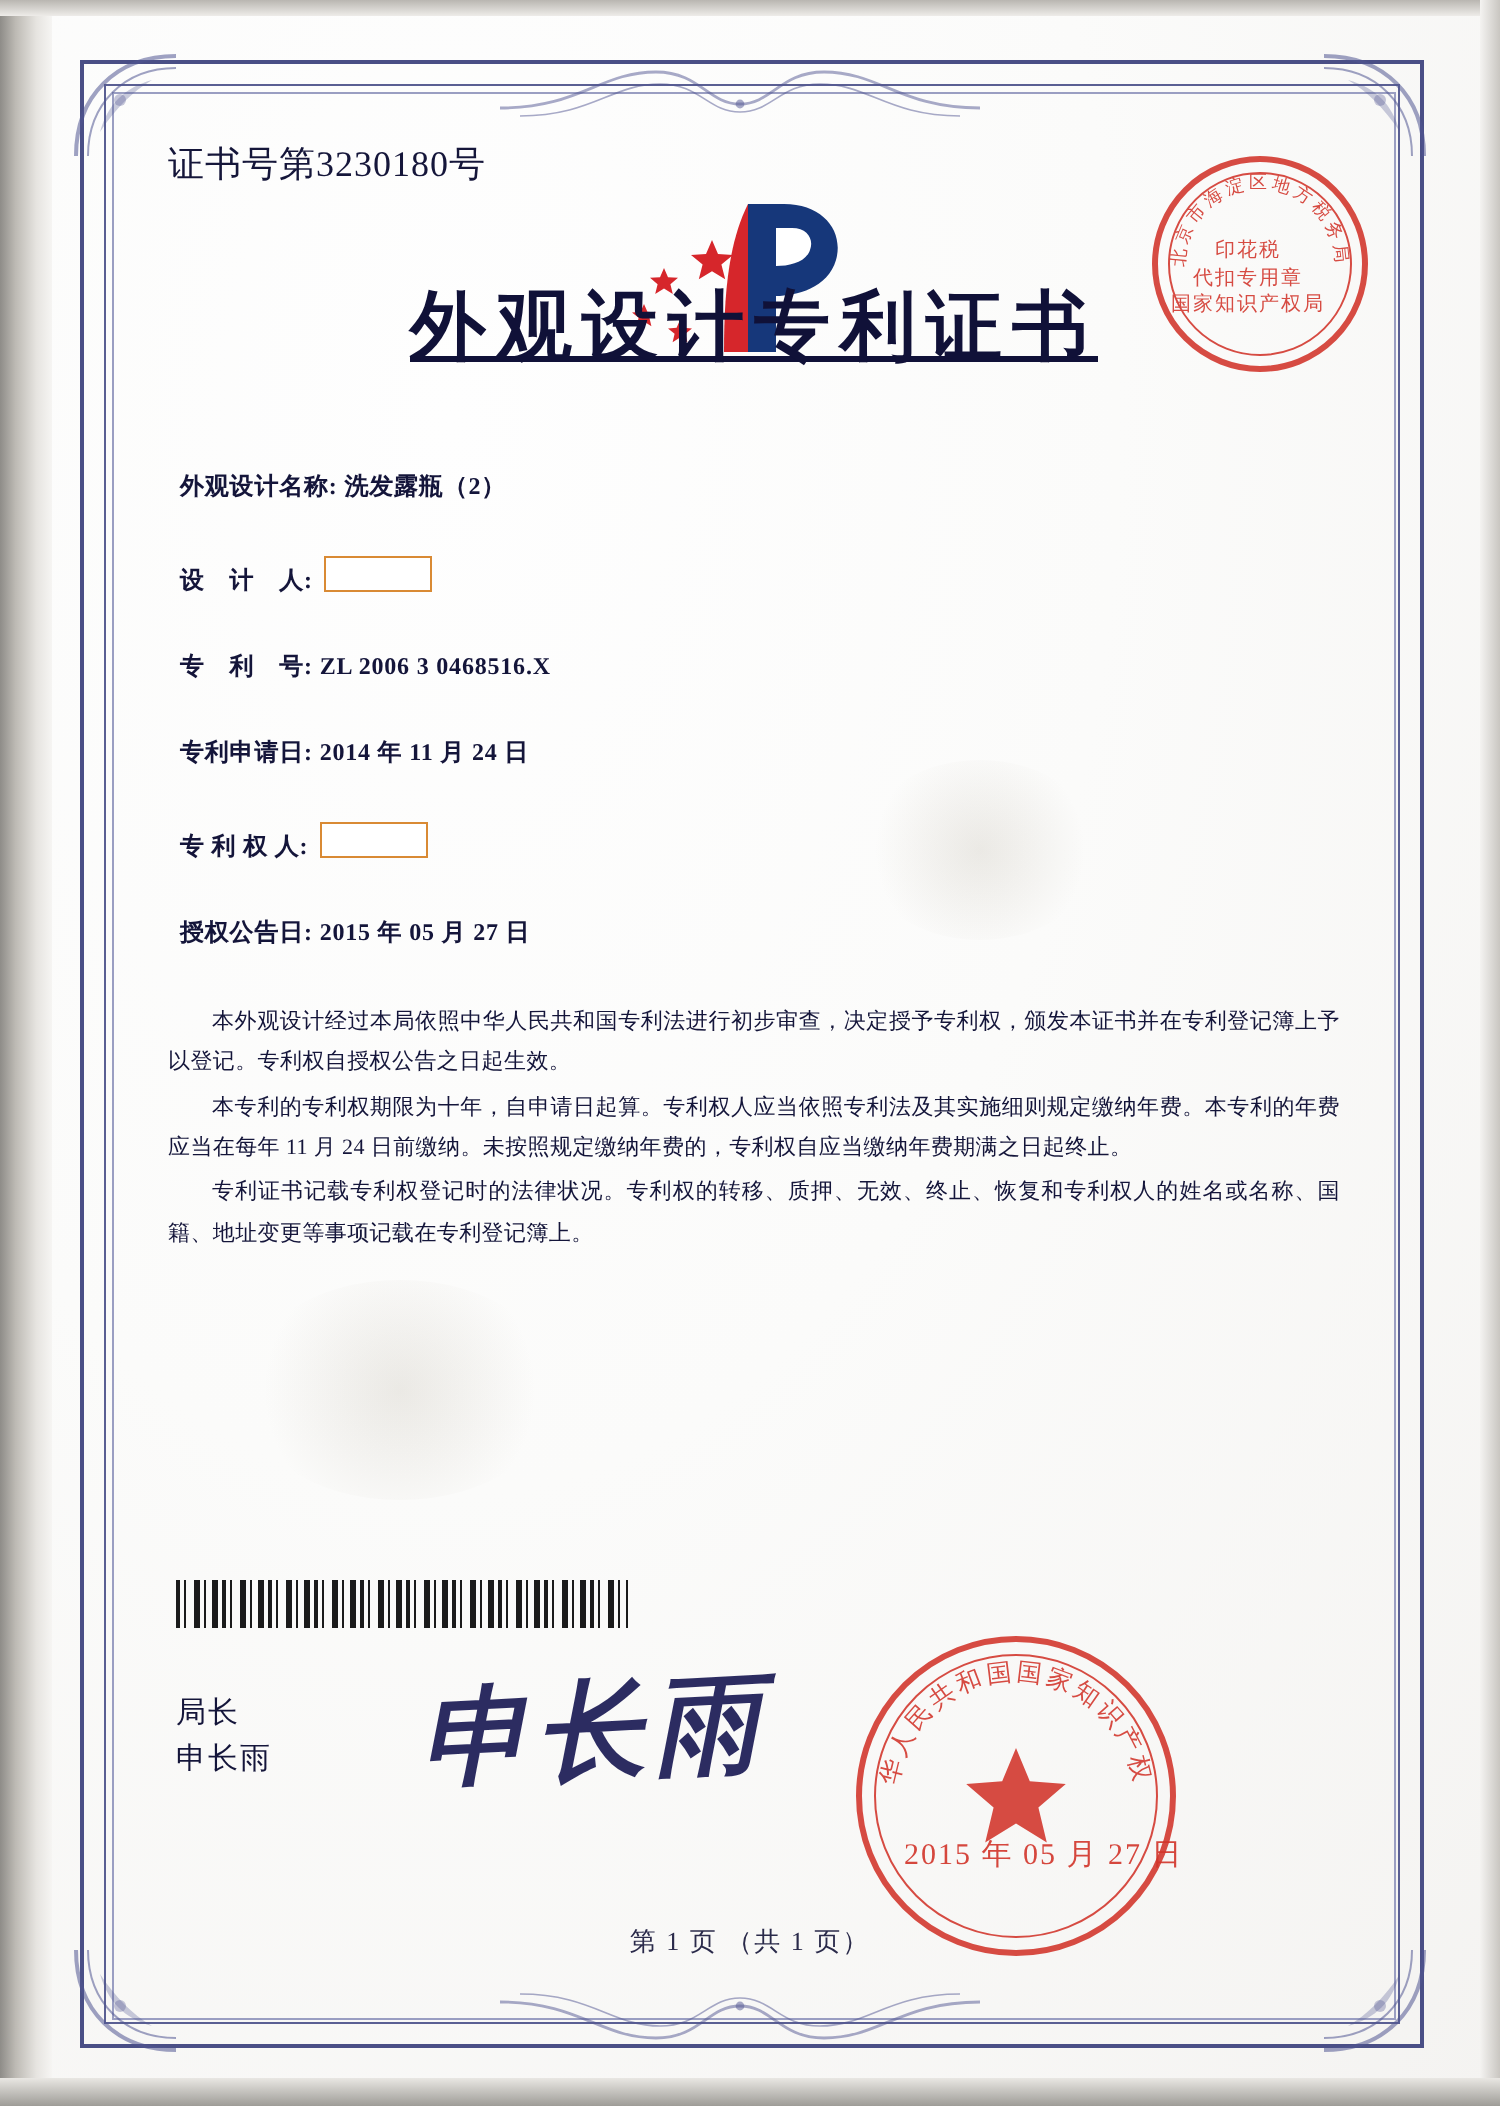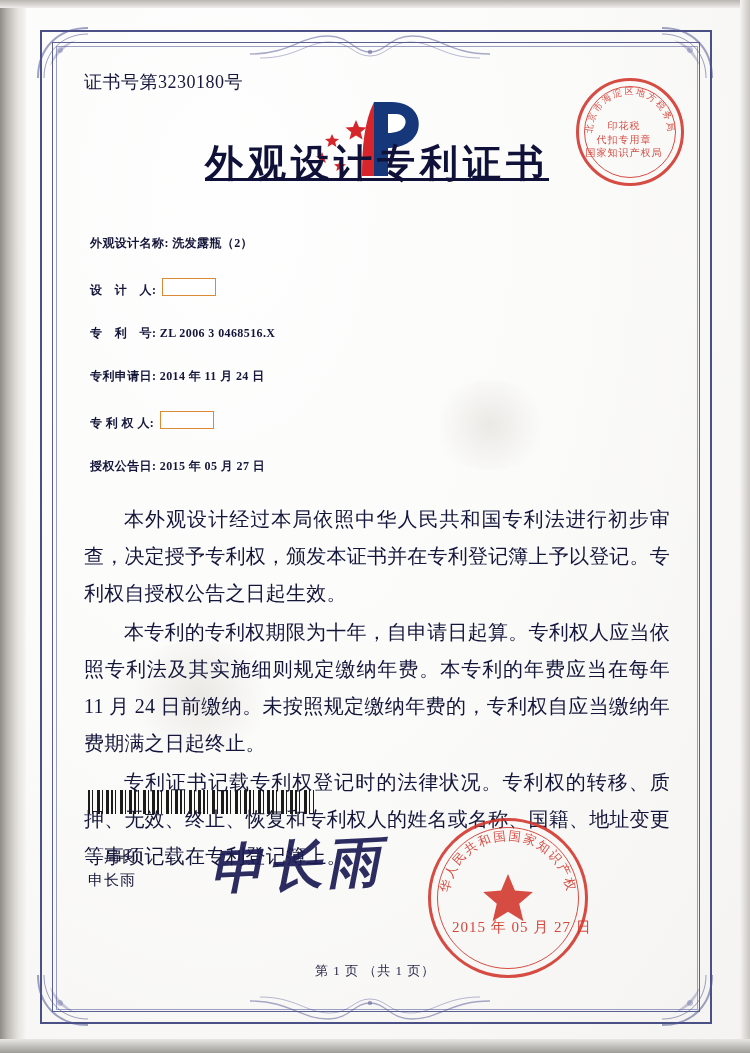--- a/index.html
+++ b/index.html
@@ -138,21 +138,21 @@
     display: inline-block;
     width: 52px; height: 16px;
     border: 1.5px solid #d98a34;
     background: #ffffff;
     vertical-align: -2px;
     margin-left: 2px;
   }
 
   .paragraphs {
     margin-top: 21px;
-    font-size: 20px;
+    font-size: 11px;
     line-height: 1.85;
     color: #14153a;
     text-align: justify;
     letter-spacing: 0.2px;
   }
   .paragraphs p {
     margin: 0 0 2px 0;
     text-indent: 2em;
   }
 
@@ -172,21 +172,20 @@
   }
 
   
   .sign-block {
     position: absolute;
     left: 88px; top: 846px;
     font-size: 15px;
     line-height: 1.55;
     color: #14153a;
     letter-spacing: 1px;
-    text-align: right;
   }
   .signature {
     position: absolute;
     left: 210px; top: 830px;
     font-size: 54px;
     color: #1b1b55;
     font-family: "DejaVu Serif", serif;
     font-style: italic;
     font-weight: bold;
     letter-spacing: 4px;

